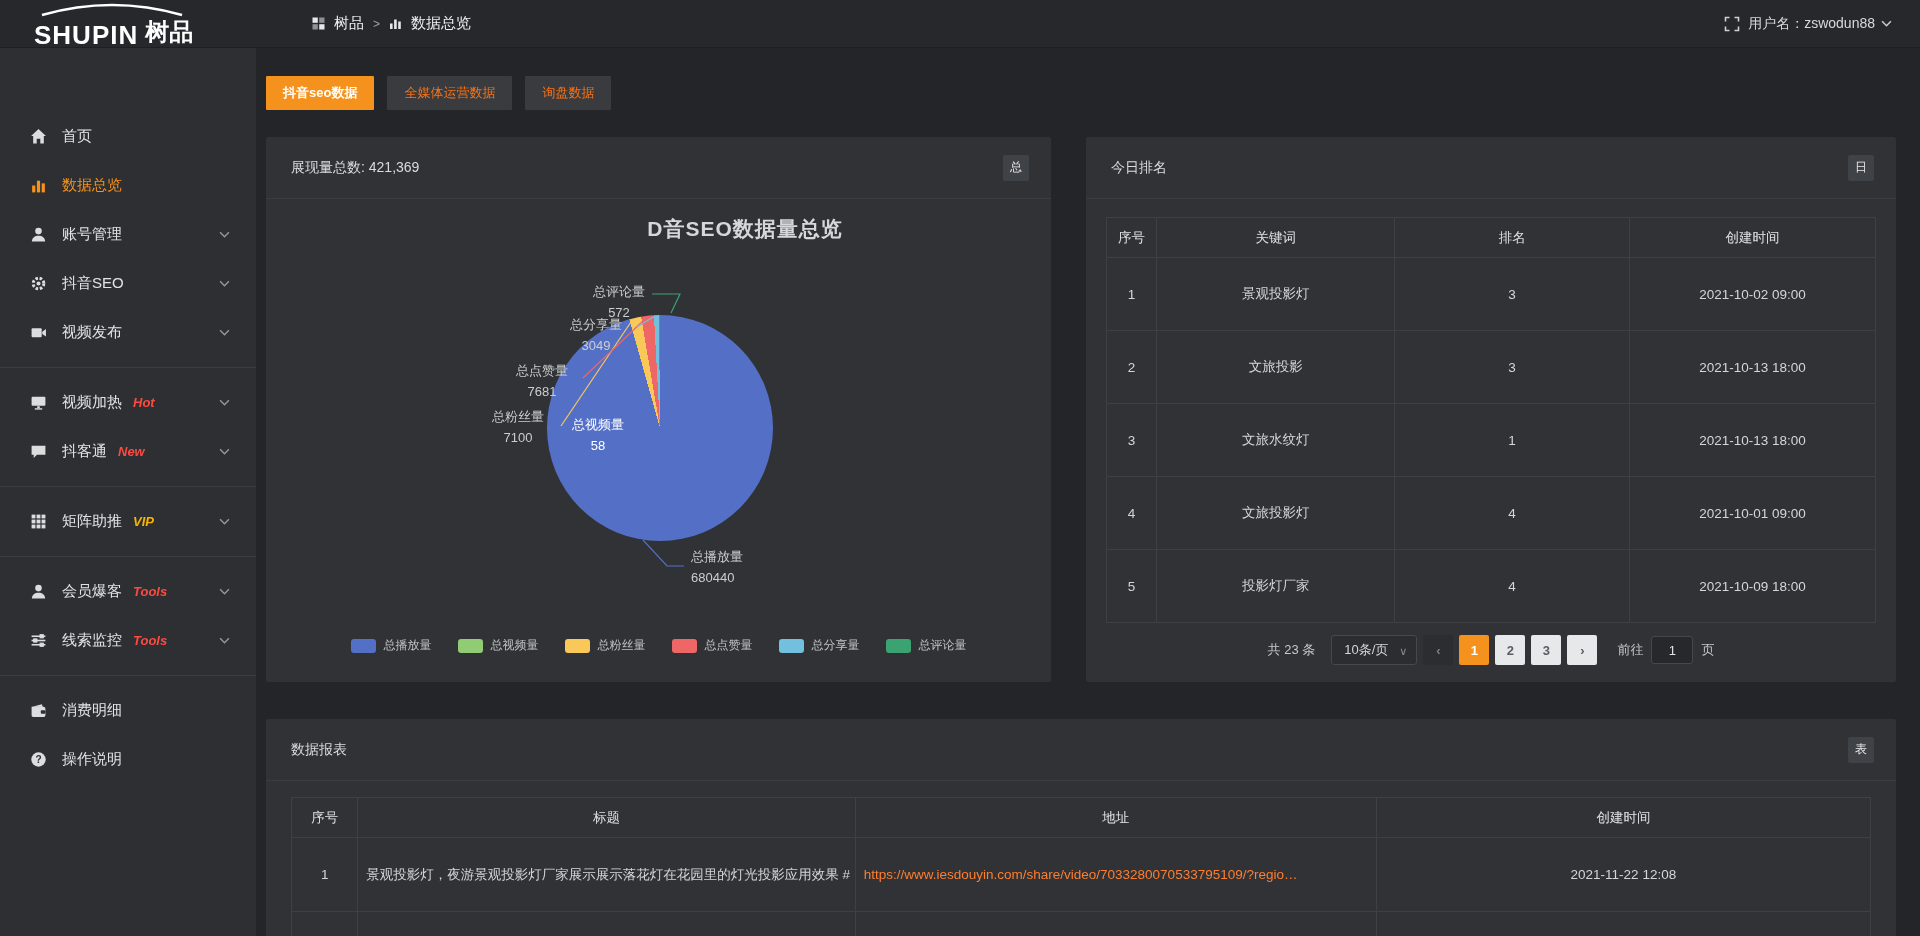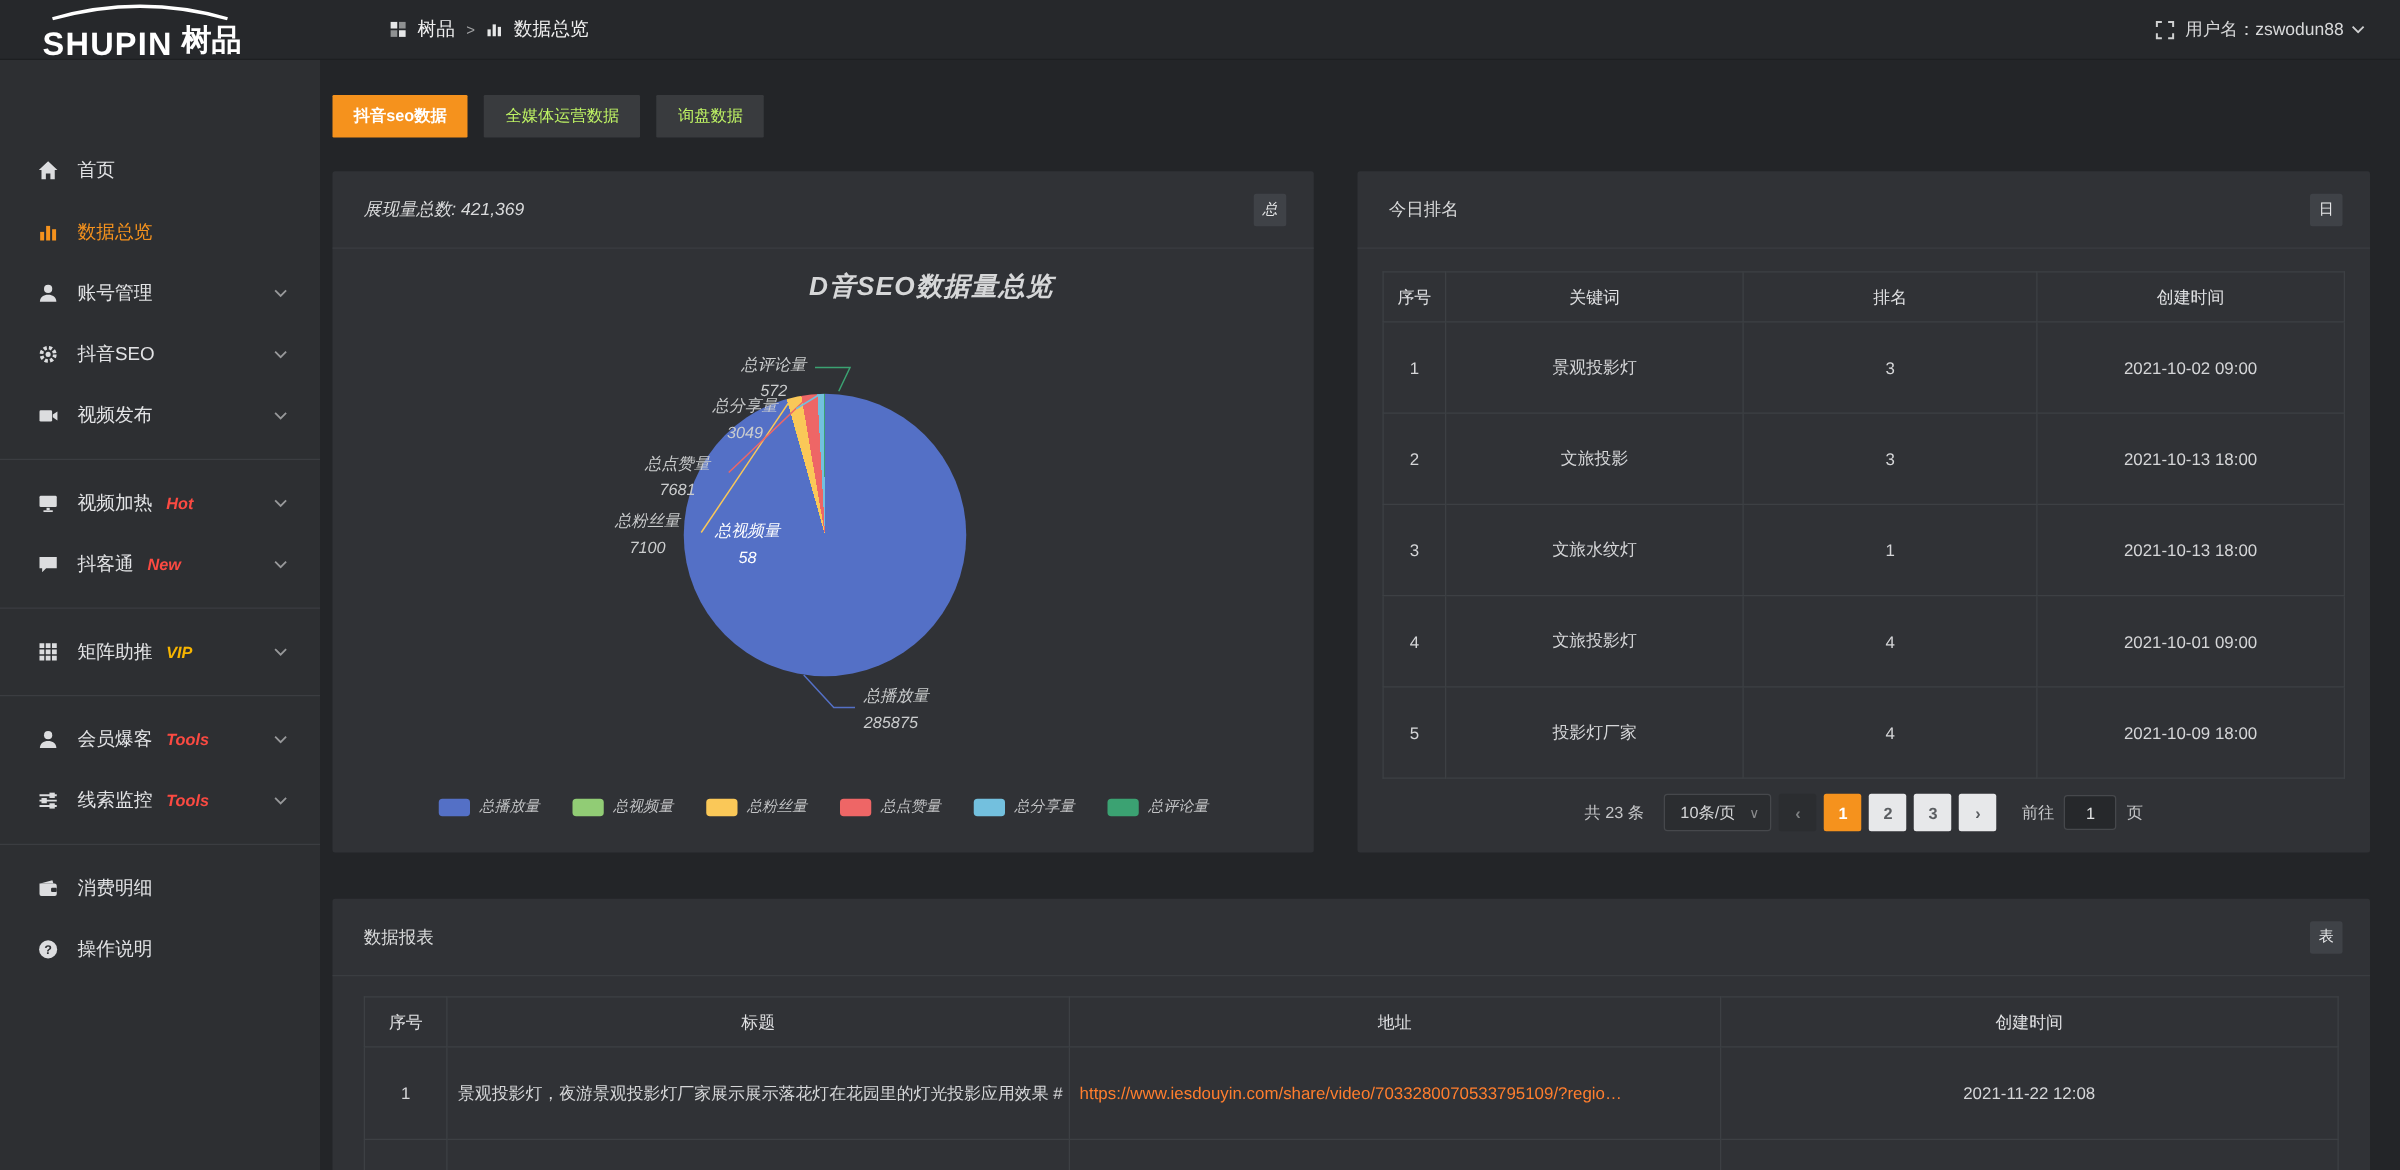--- a/index.html
+++ b/index.html
@@ -29,26 +29,26 @@
   .side-item.active { color:#f5921d; }
   .side-item.active .side-icon { color:#f5921d; }
   .side-badge { font-style:italic; font-weight:bold; font-size:13px; margin-left:11px; }
   .side-chevron { margin-left:auto; color:#97989a; display:inline-flex; }
   .side-divider { height:1px; background:#3b3d41; margin:10px 0; }
 
   
   .main { margin-left:256px; padding:28px 24px 0 10px; }
   .tabs { display:flex; gap:13px; }
   .tab { height:34px; padding:0 17px; display:flex; align-items:center; font-size:13px;
-    background:#393b3e; color:#bef264; cursor:pointer; border-radius:1px; }
+    background:#393b3e; color:#f97316; cursor:pointer; border-radius:1px; }
   .tab.active { background:#f5921d; color:#fff; font-weight:bold; }
 
   .cards-row { display:flex; gap:35px; margin-top:27px; height:545px; }
   .card { background:#303236; display:flex; flex-direction:column; border-radius:2px; }
-  .chart-card { width:785px; flex:none;font-style:italic; }
+  .chart-card { width:785px; flex:none; }
   .rank-card { flex:1; }
   .card-head { height:62px; flex:none; display:flex; align-items:center; justify-content:space-between;
     padding:0 22px 0 25px; border-bottom:1px solid #3a3d41; }
   .card-title { font-size:14px; color:#dadbdc; }
   .corner-btn { width:26px; height:26px; background:#3f4247; color:#e8e9ea; font-size:12px;
     display:flex; align-items:center; justify-content:center; border-radius:2px; cursor:pointer; }
 
   
   .chart-area { position:relative; flex:1; overflow:hidden; }
   .chart-title { position:absolute; left:479px; top:16px; transform:translateX(-50%);
@@ -335,21 +335,21 @@
         <svg class="leader-svg" id="leader-svg">
             <polyline points="377,341 401,367 418,367" fill="none" stroke="#5470c6" stroke-width="1.2"></polyline>
             <polyline points="295,227 365,123" fill="none" stroke="#fac858" stroke-width="1.2"></polyline>
             <polyline points="317,179 379,120" fill="none" stroke="#ee6666" stroke-width="1.2"></polyline>
             <polyline points="371,128 389,117" fill="none" stroke="#73c0de" stroke-width="1.2"></polyline>
             <polyline points="386,95 414,95 405,114" fill="none" stroke="#3ba272" stroke-width="1.2"></polyline>
           </svg>
         <div id="pie-labels">
             <div class="pie-label left-align" style="left: 425px; top: 347px;">
               <div>总播放量</div>
-              <div>285875</div>
+              <div>680440</div>
             </div>
             <div class="pie-label inside" style="left: 332px; top: 215px;">
               <div>总视频量</div>
               <div>58</div>
             </div>
             <div class="pie-label " style="left: 252px; top: 207px;">
               <div>总粉丝量</div>
               <div>7100</div>
             </div>
             <div class="pie-label " style="left: 276px; top: 161px;">

